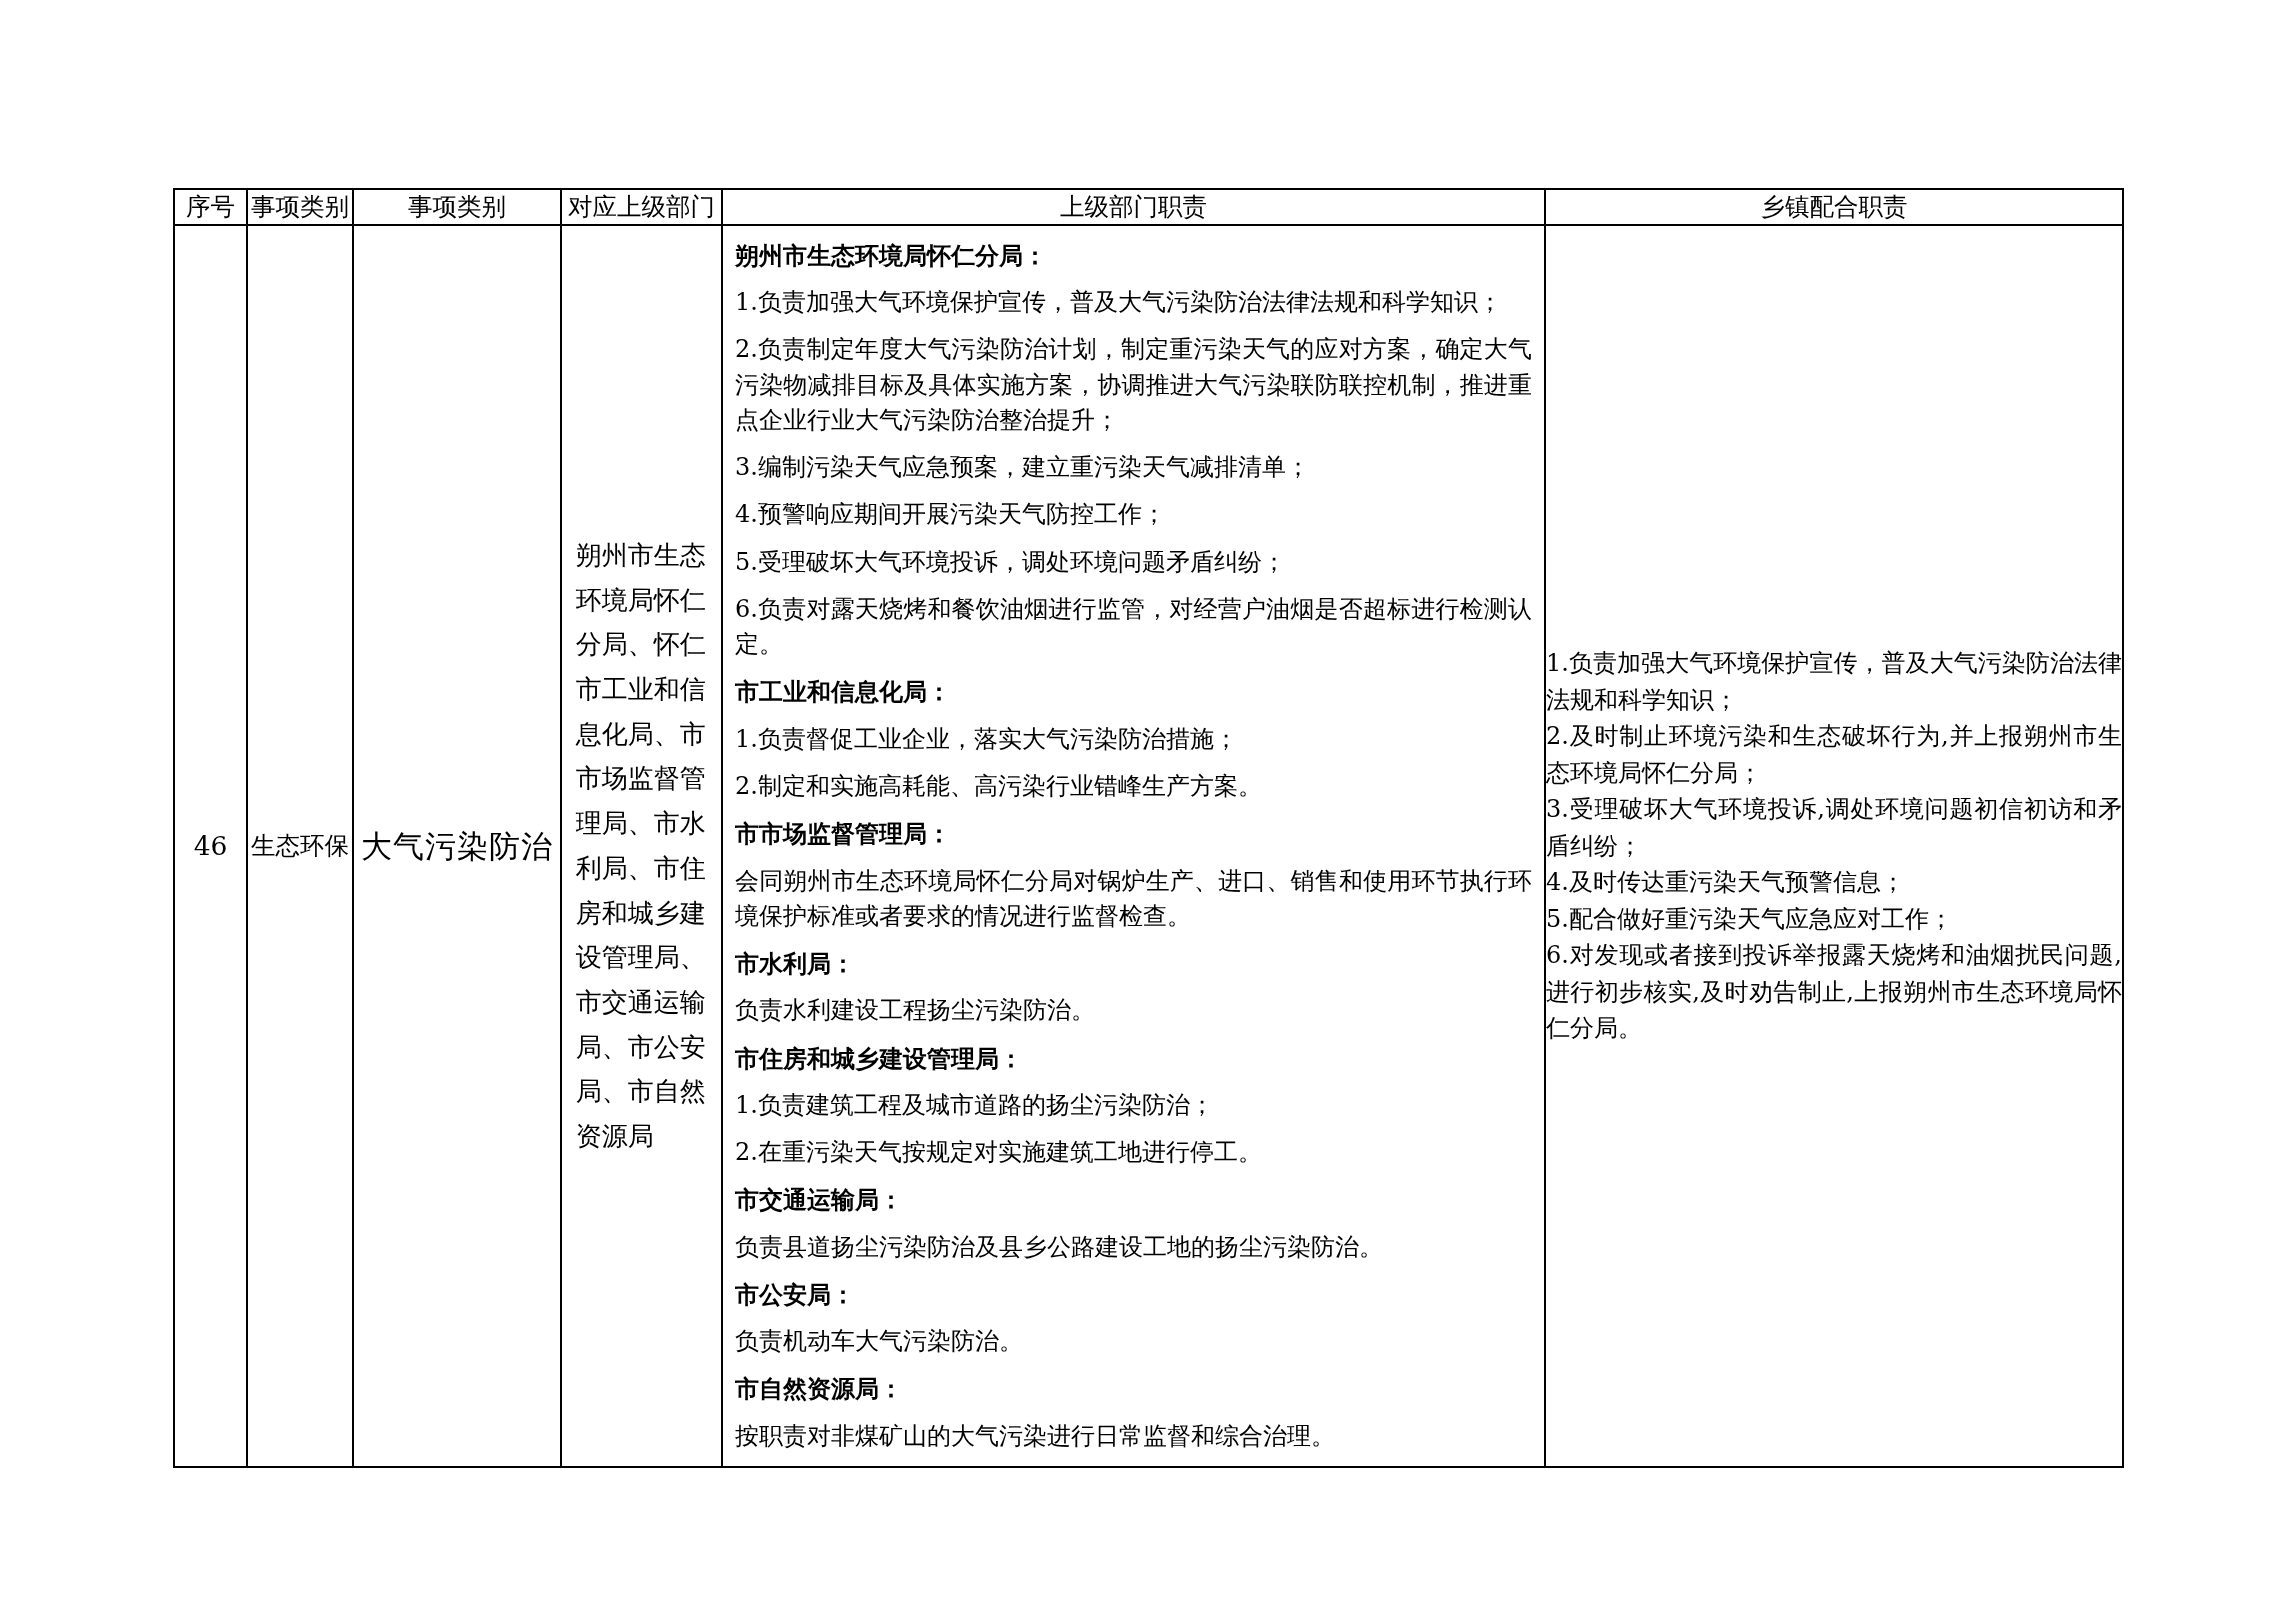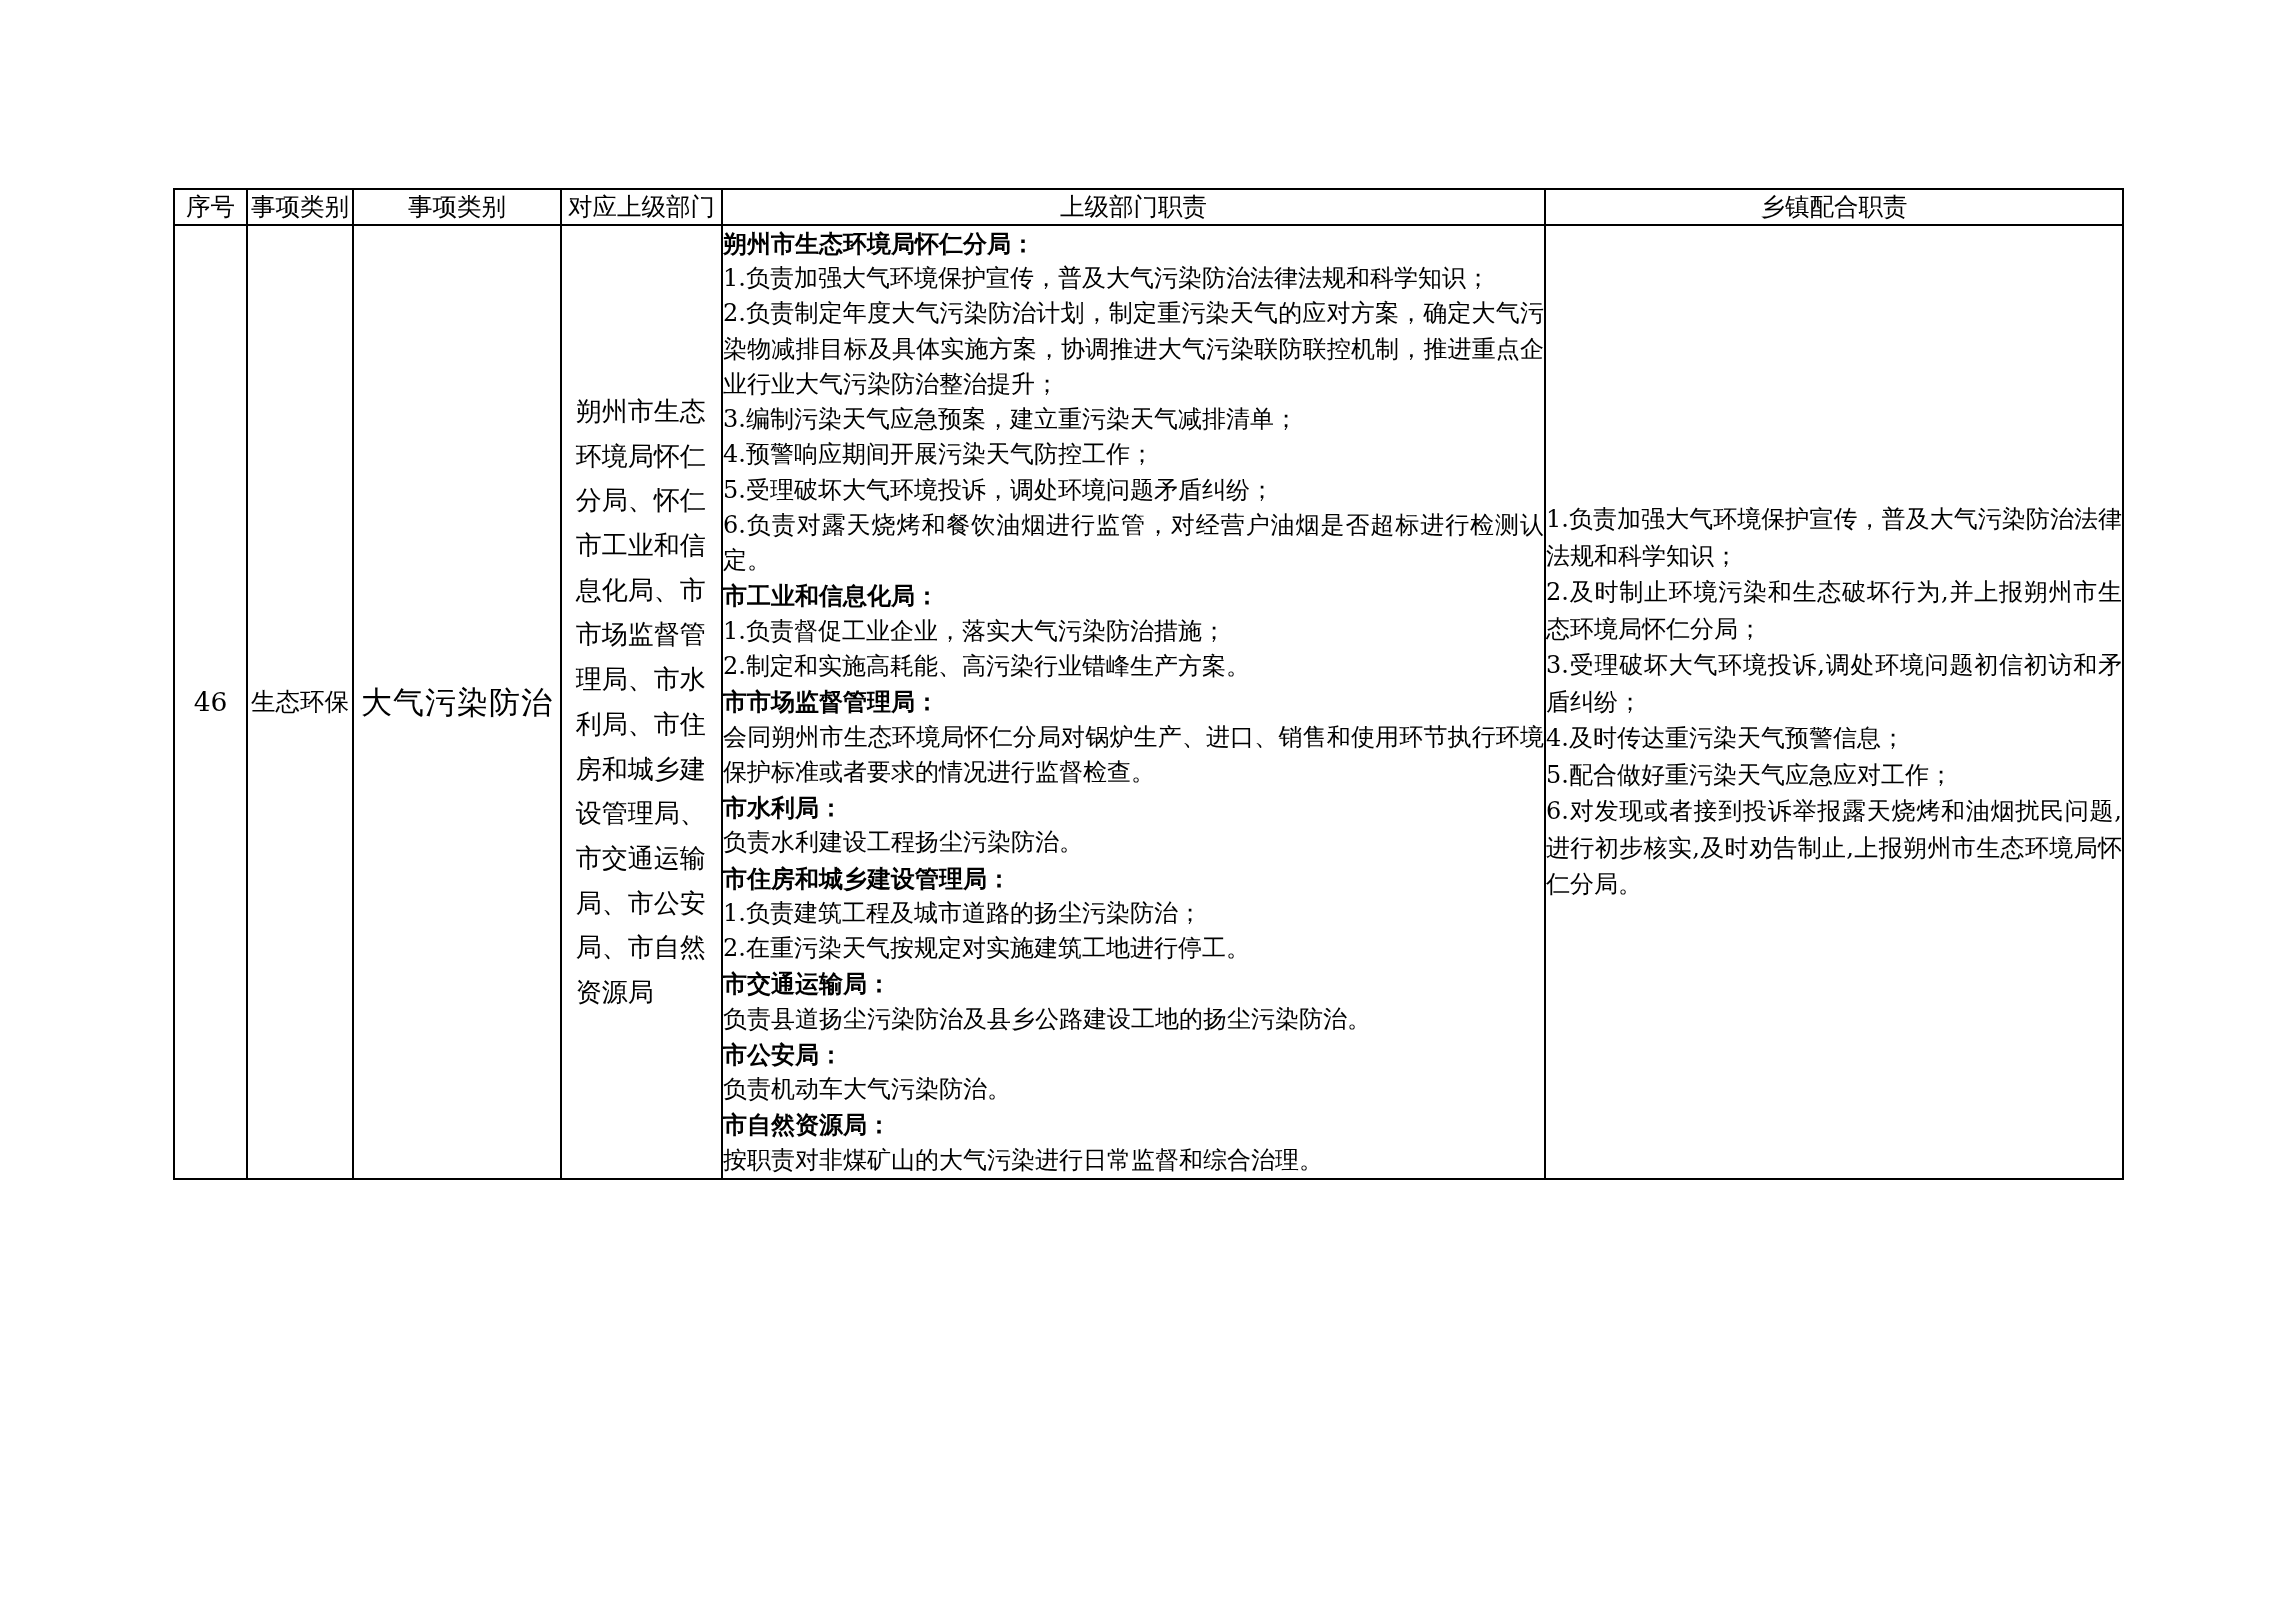--- a/index.html
+++ b/index.html
@@ -86,21 +86,21 @@
   }
   .duty-cell {
     padding: 13.7px 9.8px 9.8px 11.8px;
     vertical-align: top;
   }
   .duty-line {
     font-size: 24px;
     line-height: 1.47;
     text-align: justify;
     text-justify: inter-ideograph;
-    margin: 0;
+    margin: 12px;
   }
   .duty-line.bold {
     font-weight: bold;
   }
   .town-cell {
     padding: 9.8px 15.7px;
     vertical-align: middle;
   }
   .town-line {
     font-size: 24px;

